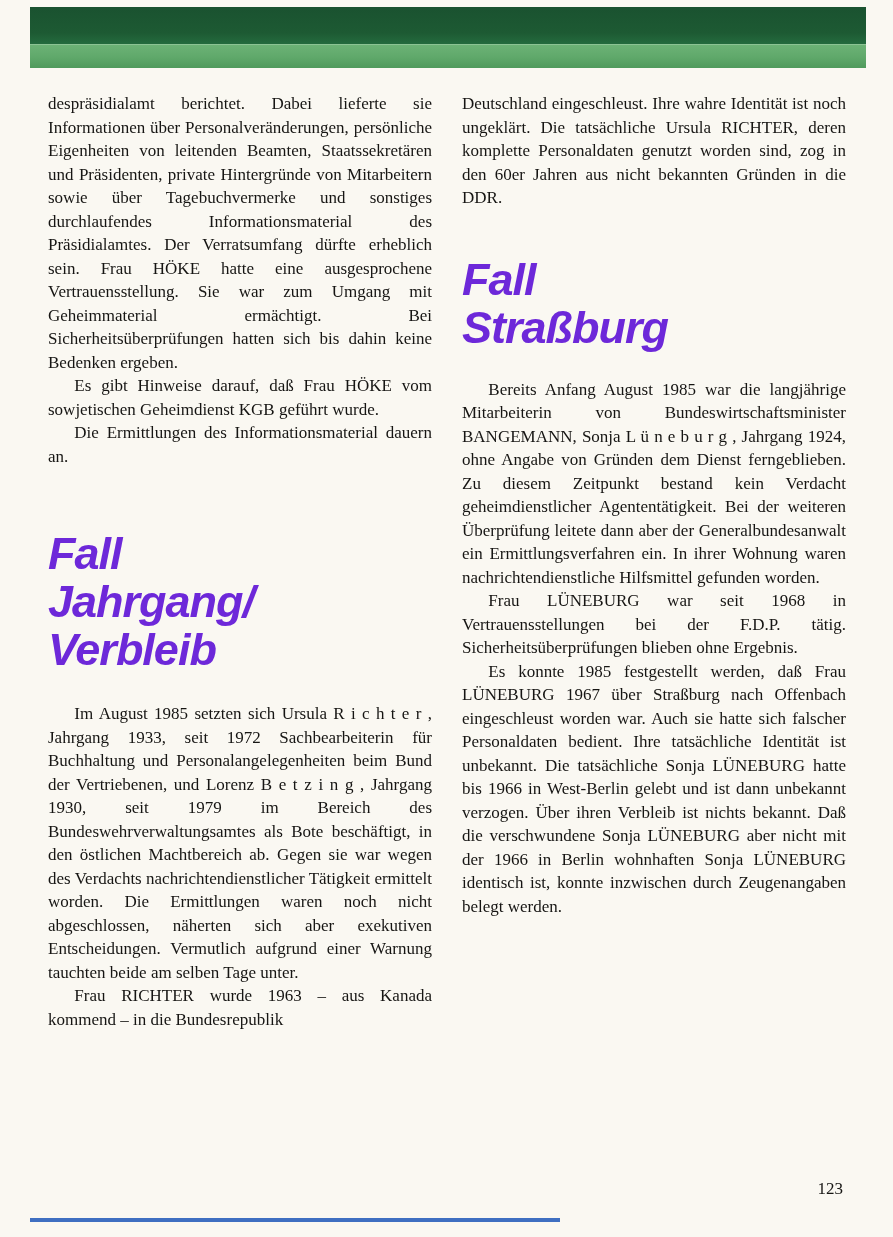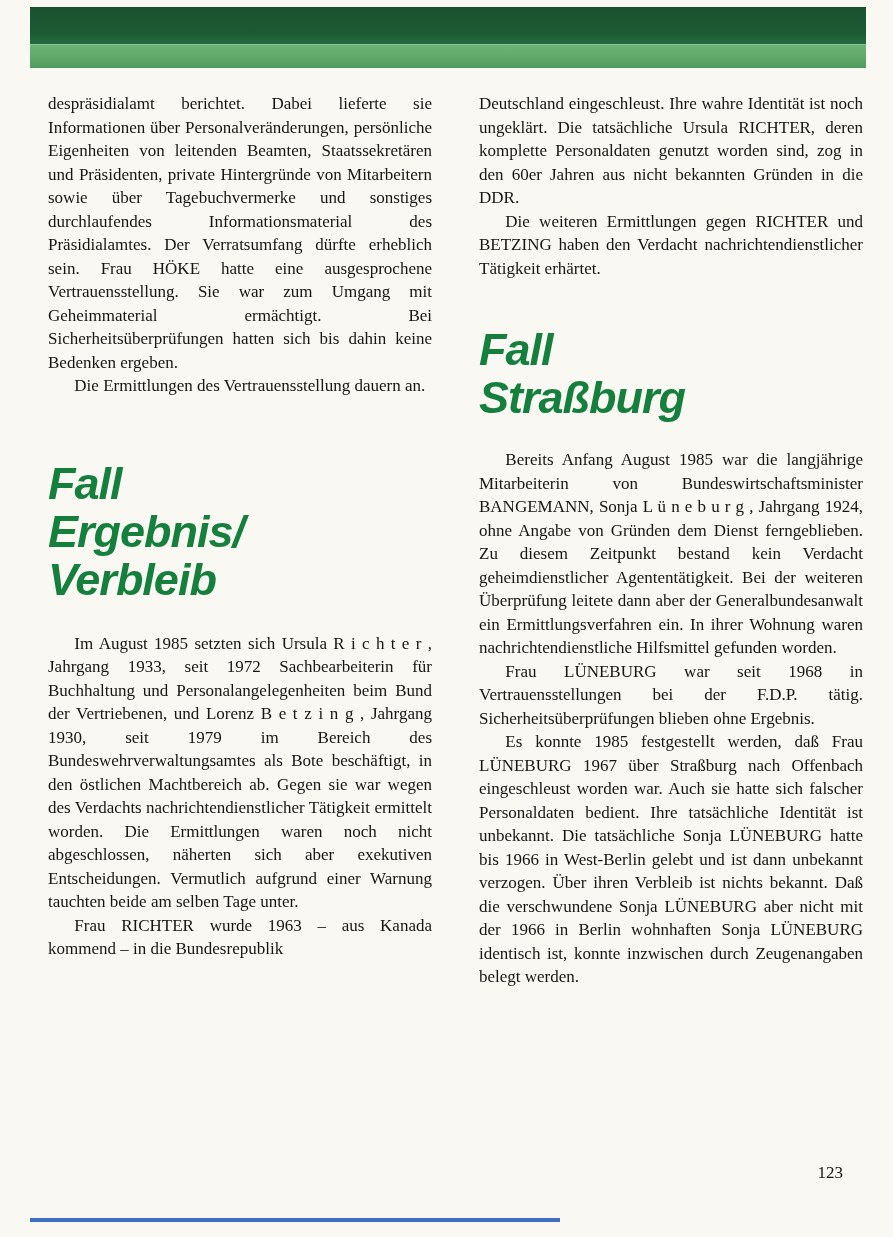--- a/index.html
+++ b/index.html
@@ -25,76 +25,76 @@
   .band-dark{height:37px;background:linear-gradient(180deg,#1a5230 0%,var(--green-dark) 70%,#246b3e 100%);}
   .band-light{height:23px;background:linear-gradient(180deg,#6cb276 0%,var(--green-light) 55%,#4f9a5c 100%);border-top:1px solid #8cc394;}
   
   .footer-rule{
     position:absolute;left:30px;bottom:15px;width:530px;height:4px;
     background:var(--blue-rule);
   }
   
   .content{
     position:absolute;top:92px;left:48px;
-    display:flex;gap:47px;
+    display:flex;gap:30px;
   }
   .col{
     width:384px;
     font-size:17px;line-height:23.5px;
     text-align:justify;
     hyphens:auto;
     -webkit-hyphens:auto;
   }
   .col p{margin:0;}
   .col p.indent{text-indent:1.55em;}
   .heading{
     font-family:"Liberation Sans", sans-serif;
     font-weight:bold;font-style:italic;
     font-size:45px;line-height:48px;
     letter-spacing:-1px;
     text-align:left;
-    color:#15803d;
+    color:#6d28d9;
   }
   .heading span{display:block;}
   .heading-left{margin-top:62px;margin-bottom:28px;}
   .heading-right{margin-top:46px;margin-bottom:26px;}
   .page-number{
-    position:absolute;right:50px;bottom:54px;
+    position:absolute;right:50px;bottom:38px;
     font-size:17px;font-family:"Liberation Serif", serif;
   }
 </style>
 </head>
 <body>
 
 <div class="page">
 
   <div class="header-bar">
     <div class="band-dark"></div>
     <div class="band-light"></div>
   </div>
 
   <div class="content">
 
     <div class="col">
       <p>despräsidialamt berichtet. Dabei lieferte sie Informationen über Personalveränderungen, persönliche Eigenheiten von leitenden Beamten, Staatssekretären und Präsidenten, private Hintergründe von Mitarbeitern sowie über Tagebuchvermerke und sonstiges durchlaufendes Informationsmaterial des Präsidialamtes. Der Verratsumfang dürfte erheblich sein. Frau HÖKE hatte eine ausgesprochene Vertrauensstellung. Sie war zum Umgang mit Geheimmaterial ermächtigt. Bei Sicherheitsüberprüfungen hatten sich bis dahin keine Bedenken ergeben.</p>
-      <p class="indent">Die Ermittlungen des Vertrauensstellung dauern an.</p>
+      <p class="indent">Es gibt Hinweise darauf, daß Frau HÖKE vom sowjetischen Geheimdienst KGB geführt wurde.</p>
+      <p class="indent">Die Ermittlungen des Informationsmaterial dauern an.</p>
 
       <div class="heading heading-left">
         <span>Fall</span>
-        <span>Ergebnis/</span>
+        <span>Jahrgang/</span>
         <span>Verbleib</span>
       </div>
 
       <p class="indent">Im August 1985 setzten sich Ursula R i c h t e r , Jahrgang 1933, seit 1972 Sachbearbeiterin für Buchhaltung und Personalangelegenheiten beim Bund der Vertriebenen, und Lorenz B e t z i n g , Jahrgang 1930, seit 1979 im Bereich des Bundeswehrverwaltungsamtes als Bote beschäftigt, in den östlichen Machtbereich ab. Gegen sie war wegen des Verdachts nachrichtendienstlicher Tätigkeit ermittelt worden. Die Ermittlungen waren noch nicht abgeschlossen, näherten sich aber exekutiven Entscheidungen. Vermutlich aufgrund einer Warnung tauchten beide am selben Tage unter.</p>
       <p class="indent">Frau RICHTER wurde 1963 – aus Kanada kommend – in die Bundesrepublik</p>
     </div>
 
     <div class="col">
       <p>Deutschland eingeschleust. Ihre wahre Identität ist noch ungeklärt. Die tatsächliche Ursula RICHTER, deren komplette Personaldaten genutzt worden sind, zog in den 60er Jahren aus nicht bekannten Gründen in die DDR.</p>
-      <p class="indent">Die weiteren Ermittlungen gegen RICHTER und BETZING haben den Verdacht nachrichtendienstlicher Tätigkeit erhärtet.</p>
 
       <div class="heading heading-right">
         <span>Fall</span>
         <span>Straßburg</span>
       </div>
 
       <p class="indent">Bereits Anfang August 1985 war die langjährige Mitarbeiterin von Bundeswirtschaftsminister BANGEMANN, Sonja L ü n e b u r g , Jahrgang 1924, ohne Angabe von Gründen dem Dienst ferngeblieben. Zu diesem Zeitpunkt bestand kein Verdacht geheimdienstlicher Agententätigkeit. Bei der weiteren Überprüfung leitete dann aber der Generalbundesanwalt ein Ermittlungsverfahren ein. In ihrer Wohnung waren nachrichtendienstliche Hilfsmittel gefunden worden.</p>
       <p class="indent">Frau LÜNEBURG war seit 1968 in Vertrauensstellungen bei der F.D.P. tätig. Sicherheitsüberprüfungen blieben ohne Ergebnis.</p>
       <p class="indent">Es konnte 1985 festgestellt werden, daß Frau LÜNEBURG 1967 über Straßburg nach Offenbach eingeschleust worden war. Auch sie hatte sich falscher Personaldaten bedient. Ihre tatsächliche Identität ist unbekannt. Die tatsächliche Sonja LÜNEBURG hatte bis 1966 in West-Berlin gelebt und ist dann unbekannt verzogen. Über ihren Verbleib ist nichts bekannt. Daß die verschwundene Sonja LÜNEBURG aber nicht mit der 1966 in Berlin wohnhaften Sonja LÜNEBURG identisch ist, konnte inzwischen durch Zeugenangaben belegt werden.</p>
     </div>

